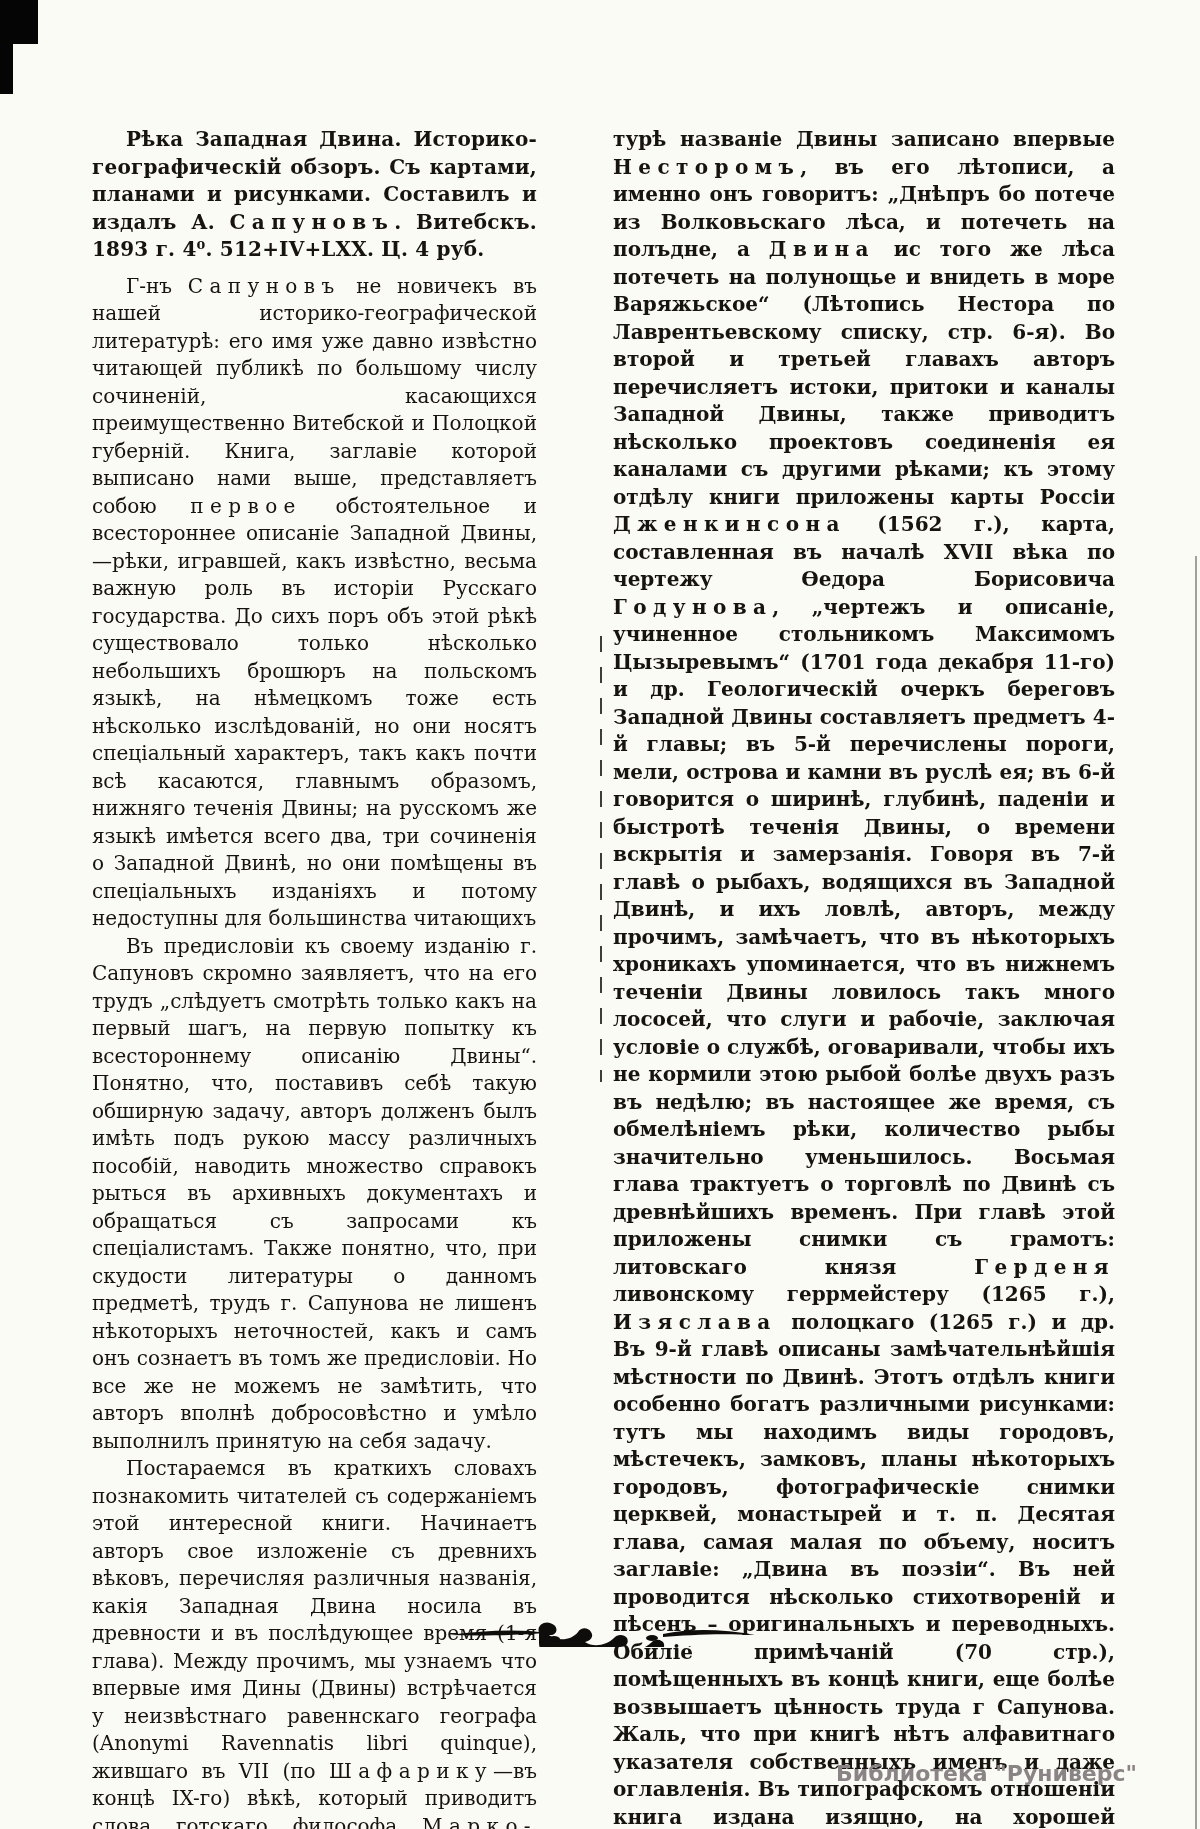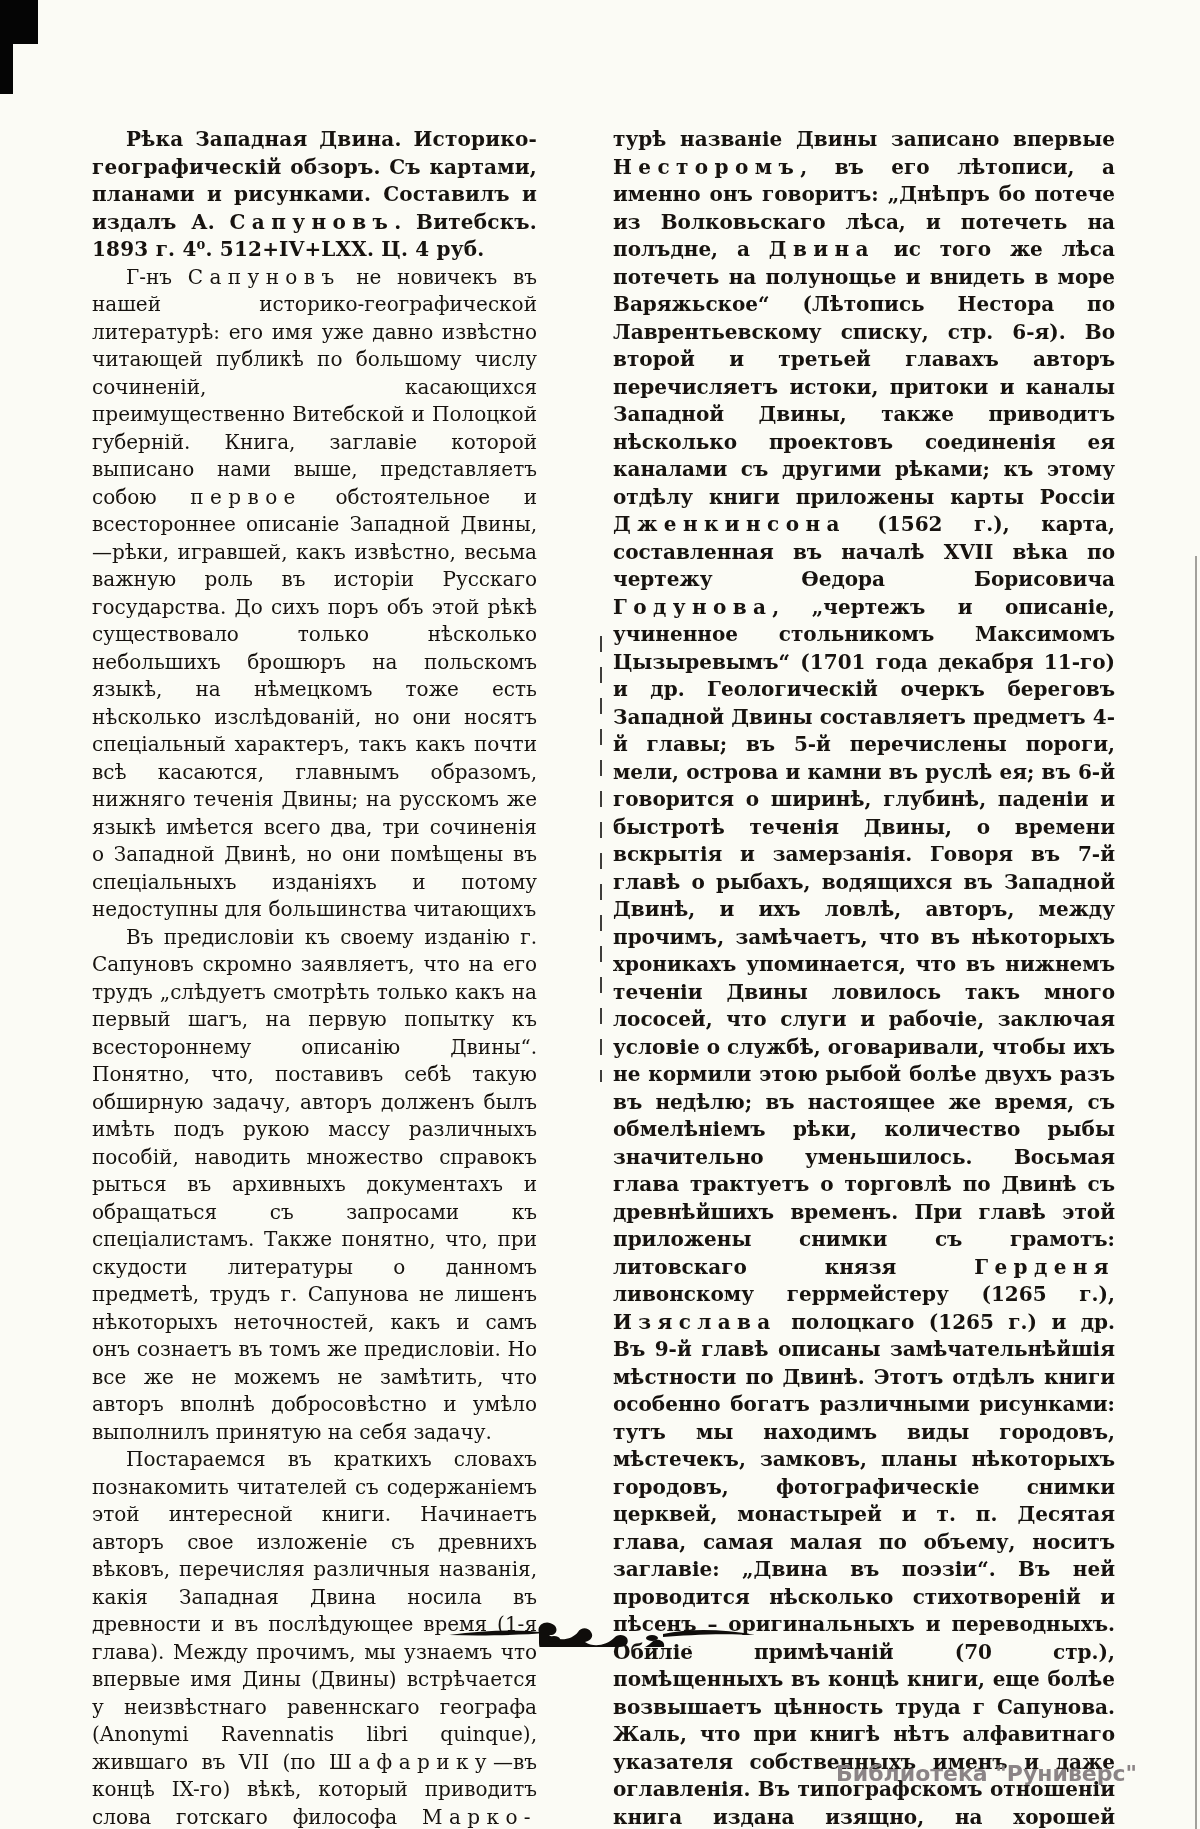--- a/index.html
+++ b/index.html
@@ -17,21 +17,21 @@
     background:repeating-linear-gradient(180deg,#1d1b19 0 16px,transparent 16px 31px);
     opacity:.85;
   }
   .edge-line{position:absolute;left:1195px;top:556px;width:2px;height:1273px;background:#4a4642;opacity:.5;}
   
   .columns{position:absolute;left:92px;top:126px;width:1023px;display:flex;gap:76px;}
   .col{font-size:20px;line-height:27.5px;text-align:justify;color:#17130f;}
   .col-left{width:445px;}
   .col-right{width:502px;}
   p.para{margin:0;text-indent:34px;}
-  p.citation{font-weight:bold;margin-bottom:0;letter-spacing:.01em;}
+  p.citation{font-weight:bold;margin-bottom:9px;letter-spacing:.01em;}
   p.continuation{text-indent:0;font-weight:bold;}
   .spaced{letter-spacing:.32em;}
   .signature{margin:4px 0 0 0;text-align:center;padding-right:120px;font-weight:bold;font-size:20px;line-height:27.5px;}
   
   .ornament{position:absolute;left:447px;top:1617px;width:310px;height:30px;}
   
   .watermark{
     position:absolute;top:1761px;right:63px;
     font-family:"DejaVu Sans", sans-serif;
     font-size:22px;font-weight:bold;color:#8b8486;

